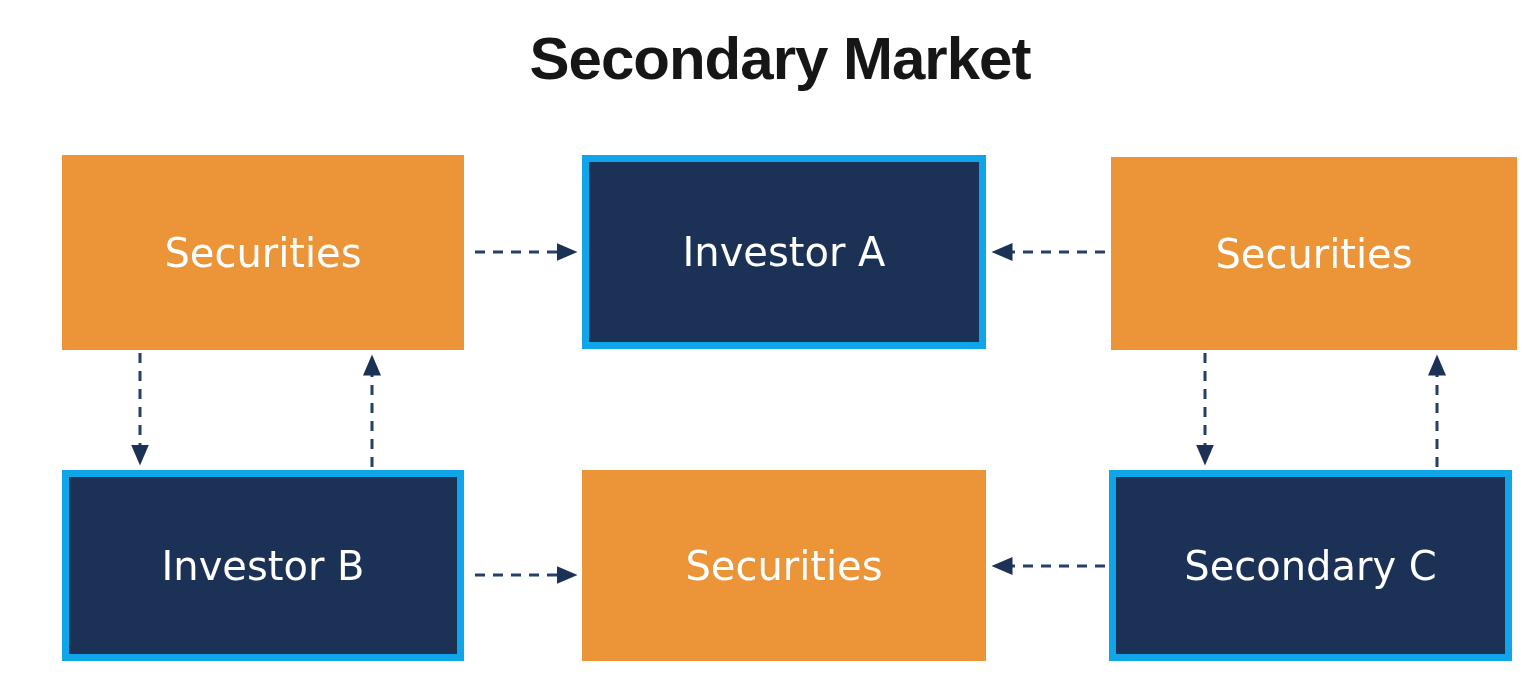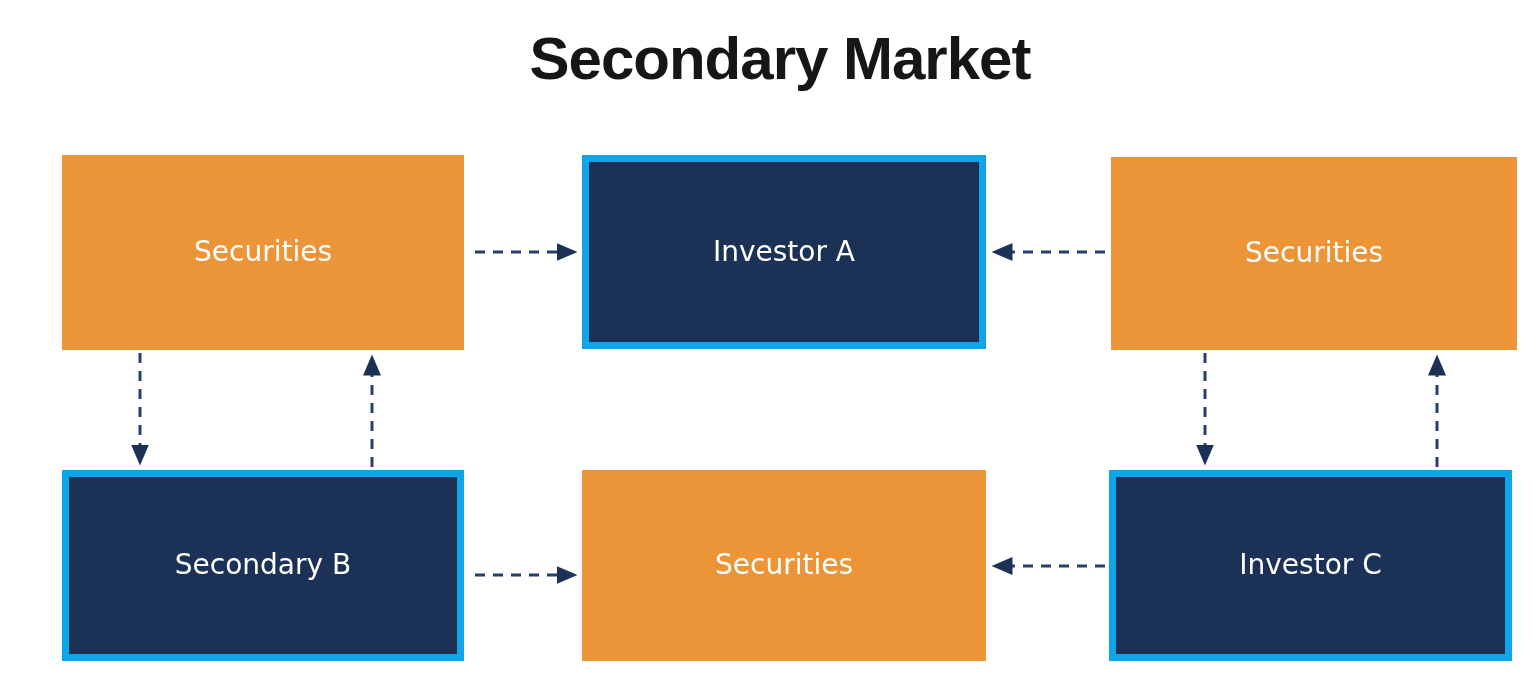--- a/index.html
+++ b/index.html
@@ -23,21 +23,21 @@
     letter-spacing: -1px;
     color: #161616;
     margin-left: 12px;
   }
   .node {
     position: absolute;
     display: flex;
     align-items: center;
     justify-content: center;
     color: #ffffff;
-    font-size: 28px;
+    font-size: 40px;
     line-height: 1.1;
     text-align: right;
     box-sizing: border-box;
   }
   .node.orange { background: #EB9438; }
   .node.navy   { background: #1B3156; border: 7px solid #0ea5e9; }
 
   .n-sec-tl { left: 62px;   top: 155px; width: 402px; height: 195px; }
   .n-inv-a  { left: 582px;  top: 155px; width: 404px; height: 194px; }
   .n-sec-tr { left: 1111px; top: 157px; width: 406px; height: 193px; }
@@ -67,27 +67,27 @@
   <div class="node orange n-sec-tl">
     <span>Securities</span>
   </div>
   <div class="node navy n-inv-a">
     <span>Investor A</span>
   </div>
   <div class="node orange n-sec-tr">
     <span>Securities</span>
   </div>
   <div class="node navy n-inv-b">
-    <span>Secondary B</span>
+    <span>Investor B</span>
   </div>
   <div class="node orange n-sec-bc">
     <span>Securities</span>
   </div>
   <div class="node navy n-inv-c">
-    <span>Investor C</span>
+    <span>Secondary C</span>
   </div>
 
   <svg class="arrows" width="1536" height="680" viewBox="0 0 1536 680">
     <defs>
       <marker id="ah" markerWidth="8" markerHeight="7" refX="0.5" refY="3" orient="auto" markerUnits="strokeWidth">
         <path d="M0,0 L7,3 L0,6 z" fill="#1B3156"></path>
       </marker>
     </defs>
 
     <line class="edge" x1="475" y1="252" x2="558" y2="252" marker-end="url(#ah)"></line>

